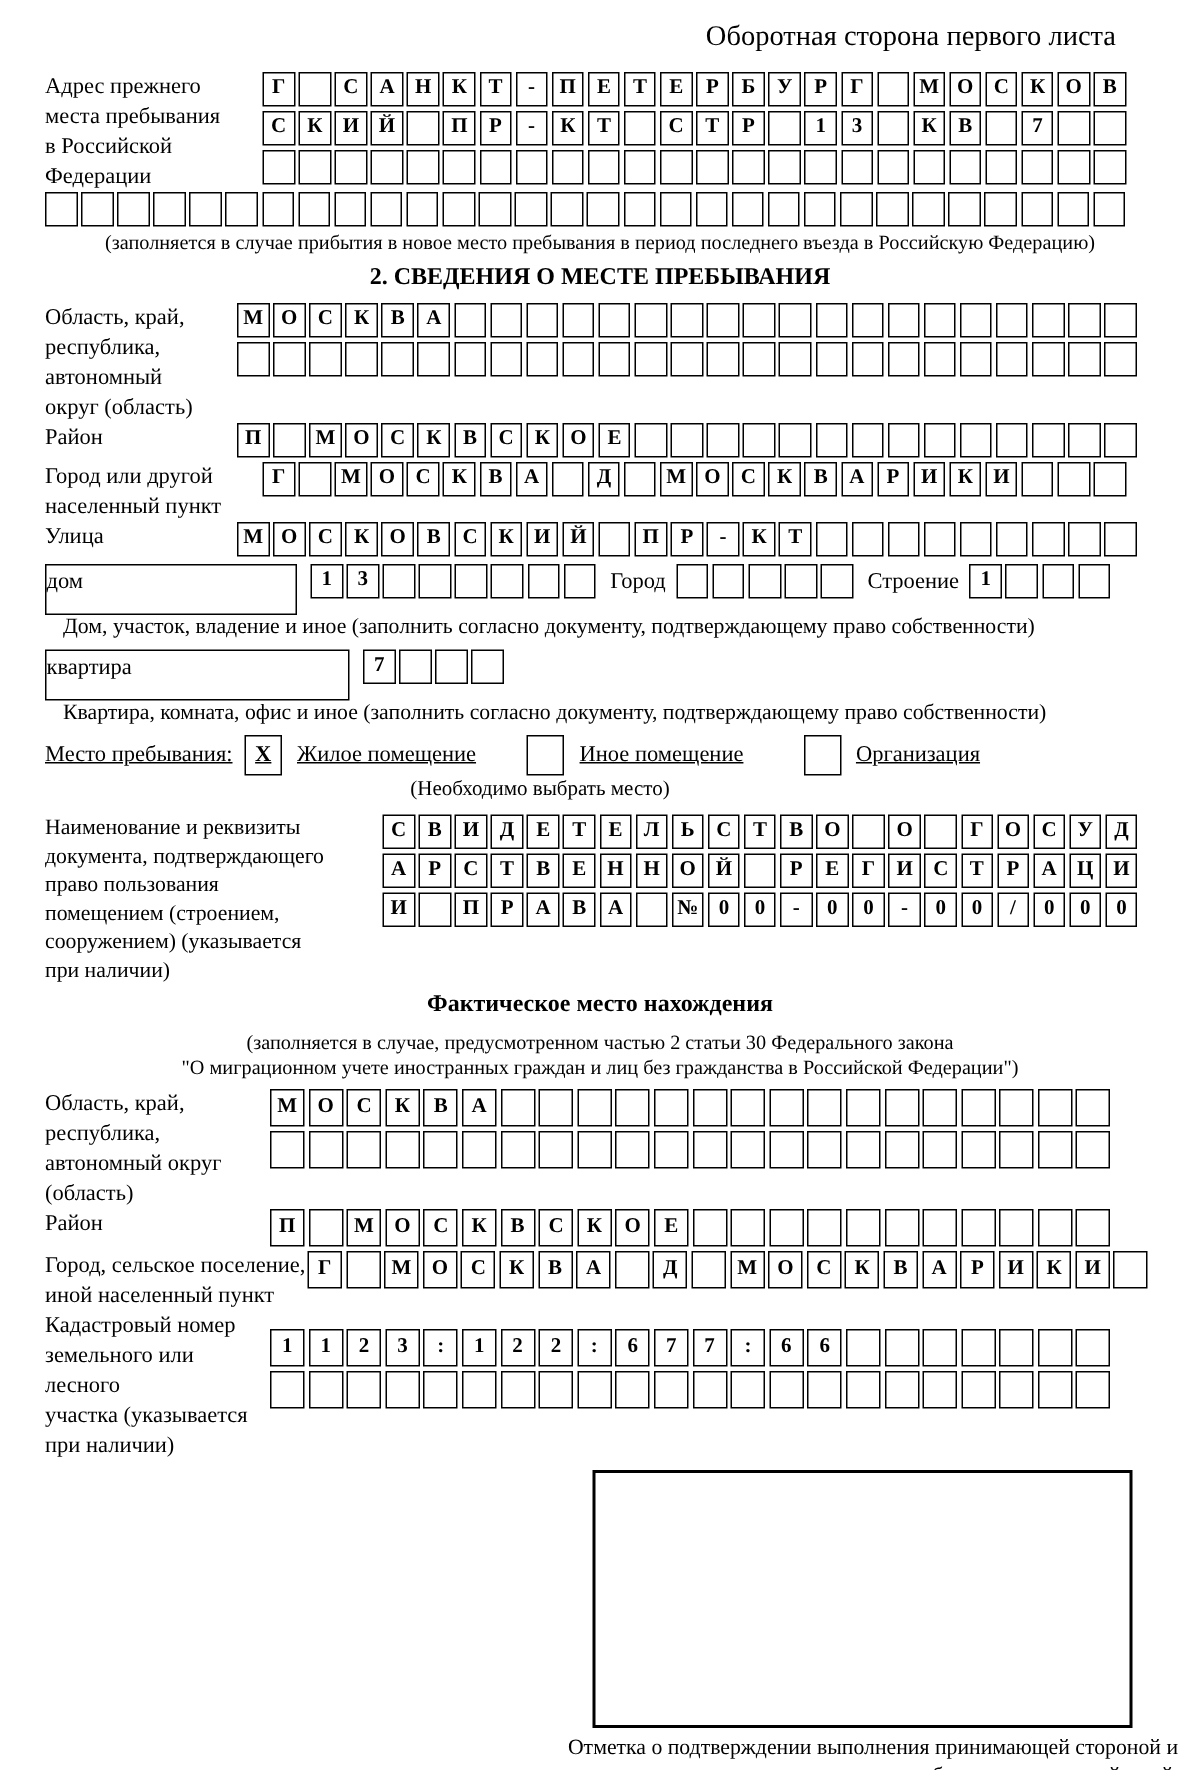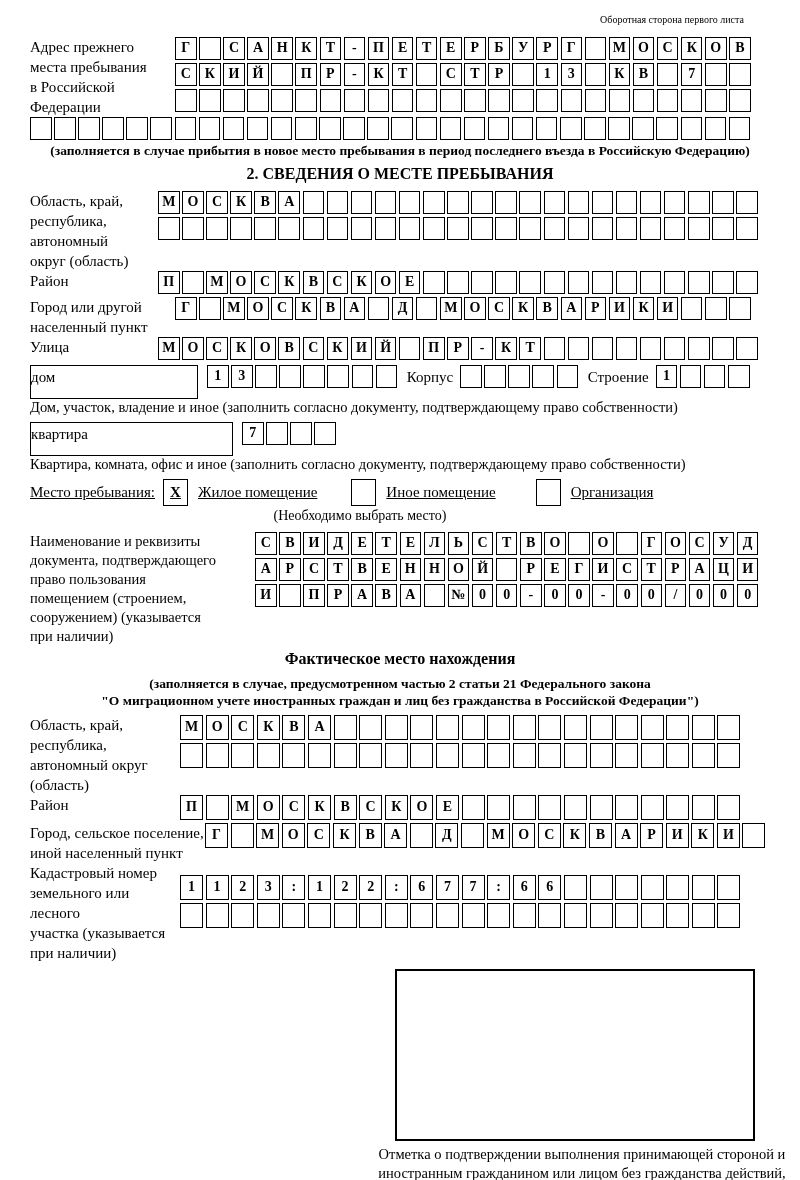--- a/index.html
+++ b/index.html
@@ -2,37 +2,37 @@
 <html><head>
 <meta charset="utf-8">
 <style>
   html,body{margin:0;padding:0;}
   body{
     width:800px;height:1180px;overflow:hidden;background:#fff;color:#000;
     font-family:"Liberation Serif", serif;
   }
   .page{padding:14px 30px 0 30px;box-sizing:border-box;}
 
-  .hdr{text-align:right;font-size:10px;padding-right:26px;margin-bottom:12px;}
+  .hdr{text-align:right;font-size:19px;padding-right:26px;margin-bottom:12px;}
 
   .frow{display:flex;align-items:flex-start;}
   .lbl{font-size:15px;line-height:20px;white-space:pre-line;flex-shrink:0;}
   .w145{width:145px}.w128{width:128px}.w150{width:150px}.w175{width:175px}.w225{width:225px}
 
   .cellrow{display:flex;margin-bottom:3px;}
   .cell{
     box-sizing:border-box;flex-shrink:0;
     width:21.5px;height:23px;border:1.7px solid #000;margin-right:2.6px;
     text-align:center;font-size:14px;line-height:19px;font-weight:bold;
     display:inline-block;overflow:hidden;
   }
   .g2 .cell{width:23px;height:25px;line-height:21px;margin-right:2.6px;}
 
-  .note-c{font-size:13.5px;text-align:center;margin:1px 0 6px 0;font-weight:bold;}
-  .note-l{font-size:14.5px;margin:0 0 6px 0;}
+  .note-c{font-size:13.5px;text-align:center;margin:1px 0 6px 0;}
+  .note-l{font-size:14.5px;margin:0 0 6px 12px;}
   .sect-title{font-size:16px;font-weight:bold;text-align:center;margin:4px 0 8px 0;}
 
   .bigbox{
     box-sizing:border-box;border:1.7px solid #000;height:34px;
     text-align:left;font-size:15px;line-height:23px;margin-right:9px;flex-shrink:0;
   }
   .dombox{width:168px}
   .kvbox{width:203px}
   .inline-lbl{font-size:15px;line-height:25px;padding:0 7px;flex-shrink:0;}
 
@@ -345,21 +345,21 @@
     <div class="cellrow">
         <span class="cell">1</span>
         <span class="cell">3</span>
         <span class="cell"></span>
         <span class="cell"></span>
         <span class="cell"></span>
         <span class="cell"></span>
         <span class="cell"></span>
         <span class="cell"></span>
       </div>
-    <div class="inline-lbl">Корпус</div>
+    <div class="inline-lbl">Город</div>
     <div class="cellrow">
         <span class="cell"></span>
         <span class="cell"></span>
         <span class="cell"></span>
         <span class="cell"></span>
         <span class="cell"></span>
       </div>
     <div class="inline-lbl">Строение</div>
     <div class="cellrow">
         <span class="cell">1</span>
@@ -466,21 +466,21 @@
           <span class="cell">0</span>
           <span class="cell">/</span>
           <span class="cell">0</span>
           <span class="cell">0</span>
           <span class="cell">0</span>
         </div>
     </div>
   </div>
 
   <div class="sect-title">Фактическое место нахождения</div>
-  <div class="note-c" style="margin-bottom:0;">(заполняется в случае, предусмотренном частью 2 статьи 21 Федерального закона</div>
+  <div class="note-c" style="margin-bottom:0;">(заполняется в случае, предусмотренном частью 2 статьи 30 Федерального закона</div>
   <div class="note-c">"О миграционном учете иностранных граждан и лиц без гражданства в Российской Федерации")</div>
 
   <div class="frow g2">
     <div class="lbl w150">Область, край,
 республика,
 автономный округ
 (область)</div>
     <div>
       <div class="cellrow">
           <span class="cell">М</span>

